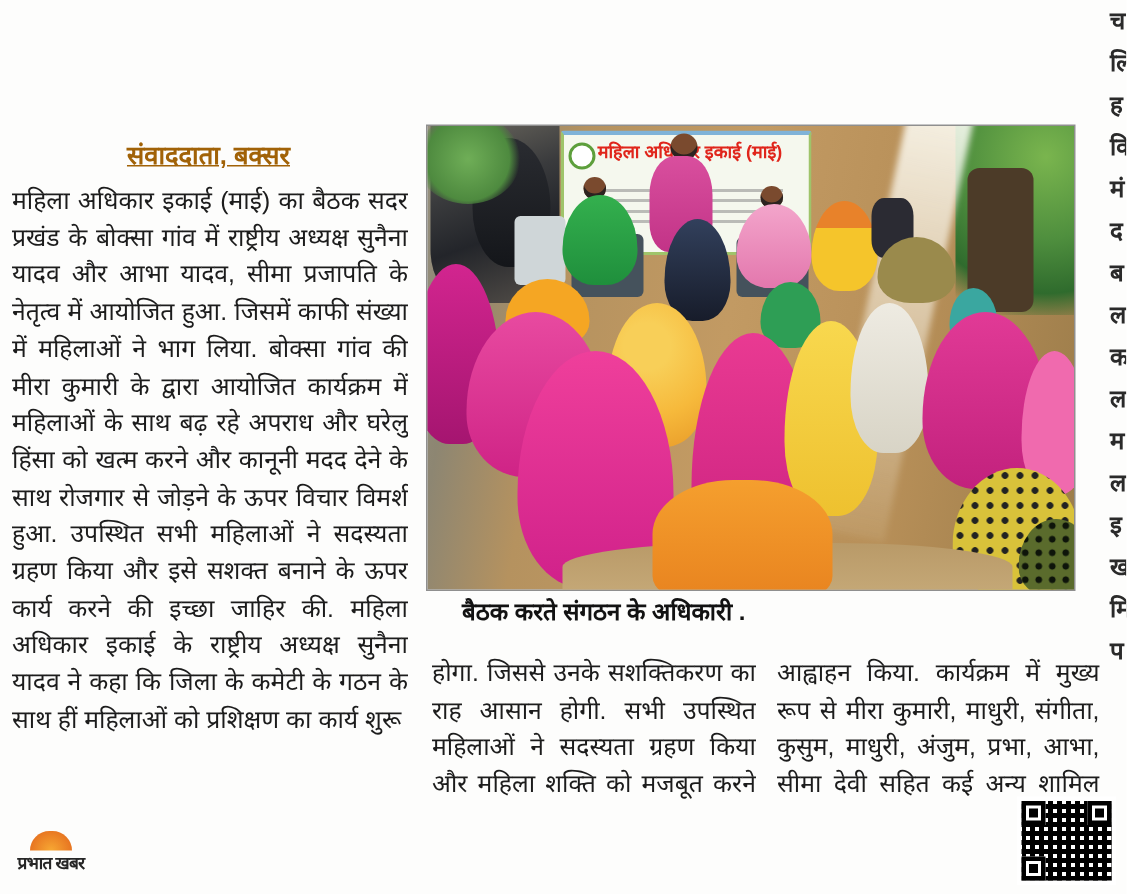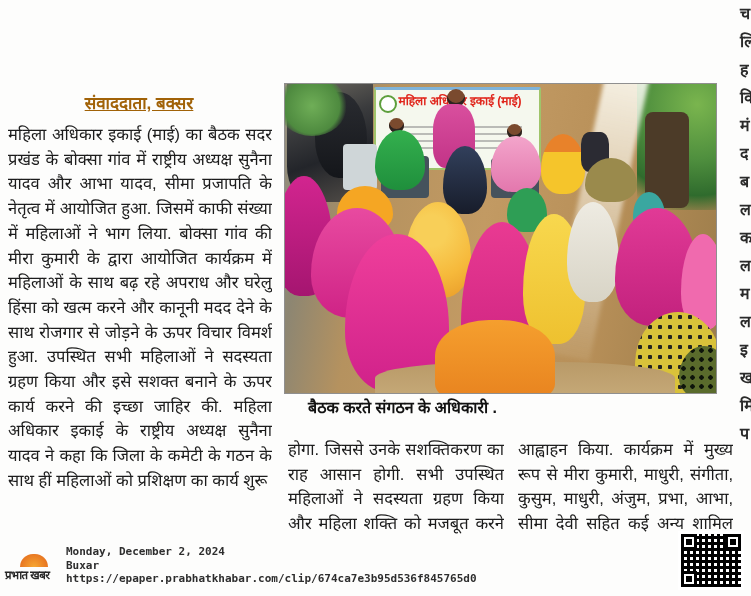--- a/index.html
+++ b/index.html
@@ -49,21 +49,21 @@
   .head{position:absolute;border-radius:50%;background:#7a4a2e;box-shadow:0 -4px 0 0 #2c2320 inset;}
   .ph-ground{left:90px;top:278px;width:300px;height:40px;border-radius:40% 40% 0 0;
              background:linear-gradient(#b99a68,#c7ab7a);}
   
   .edge-strip{position:absolute;left:735px;top:0;width:16px;height:545px;overflow:hidden;}
   .frag{position:absolute;left:5px;font-size:16px;font-weight:700;color:#2a2a2a;white-space:nowrap;}
   
   .footer-logo{position:absolute;left:5px;top:554px;width:58px;}
   .sun-icon{width:28px;height:13px;margin:0 auto;border-radius:14px 14px 0 0;
             background:radial-gradient(circle at 50% 100%,#f7a833 0%,#e87722 70%);}
-  .logo-text{font-size:11.5px;font-weight:700;color:#262626;letter-spacing:-.5px;}
+  .logo-text{font-size:11.5px;font-weight:700;color:#262626;text-align:center;letter-spacing:-.5px;}
   .footer-meta{position:absolute;left:66px;top:545px;font-family:"DejaVu Sans Mono","Liberation Mono",monospace;
                font-size:11px;font-weight:700;color:#2e2e2e;line-height:13.5px;white-space:nowrap;}
   .qr{position:absolute;left:678px;top:531px;width:66px;height:59px;background:#fff;}
   .qr-noise{position:absolute;inset:3px;
             background-image:repeating-linear-gradient(0deg,#000 0 3px,transparent 3px 6px),
                              repeating-linear-gradient(90deg,#000 0 3px,#fff 3px 6px);}
   .qr-eye{position:absolute;width:16px;height:16px;background:#fff;border:3px solid #000;box-sizing:border-box;}
   .qr-eye::after{content:"";position:absolute;left:2px;top:2px;width:6px;height:6px;background:#000;}
   .qr-e1{left:3px;top:3px;} .qr-e2{right:3px;top:3px;} .qr-e3{left:3px;bottom:3px;}
 </style>
@@ -148,25 +148,20 @@
     <span class="frag" style="top:338px">इ</span>
     <span class="frag" style="top:366px">ख</span>
     <span class="frag" style="top:394px">मि</span>
     <span class="frag" style="top:422px">प</span>
   </div>
 
   <div class="footer-logo">
     <div class="sun-icon"></div>
     <div class="logo-text">प्रभात खबर</div>
   </div>
-  <div class="footer-meta">
-    <div>Monday, December 2, 2024</div>
-    <div>Buxar</div>
-    <div>https://epaper.prabhatkhabar.com/clip/674ca7e3b95d536f845765d0</div>
-  </div>
   <div class="qr">
     <div class="qr-noise"></div>
     <div class="qr-eye qr-e1"></div>
     <div class="qr-eye qr-e2"></div>
     <div class="qr-eye qr-e3"></div>
   </div>
 
 </div>
 
 </body></html>

